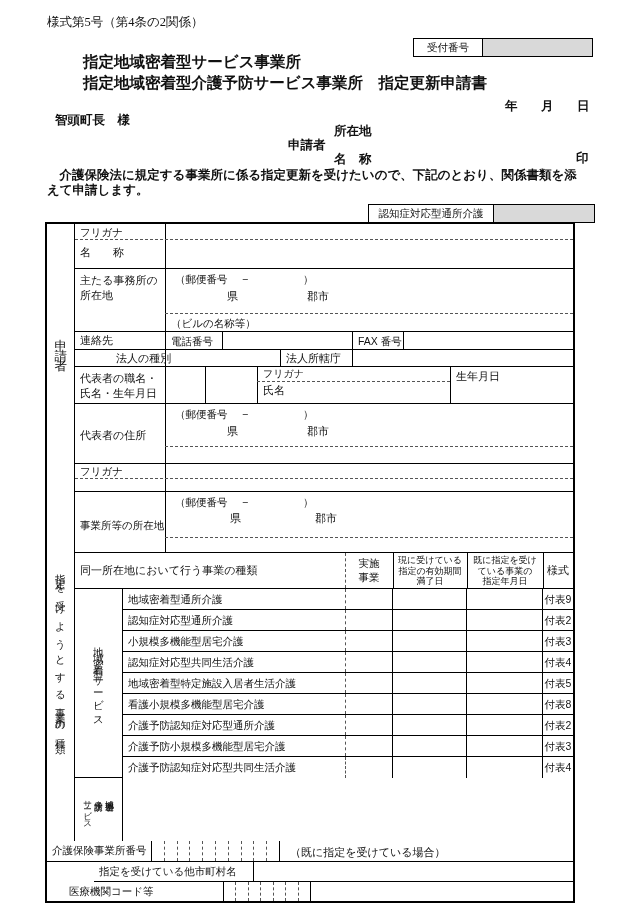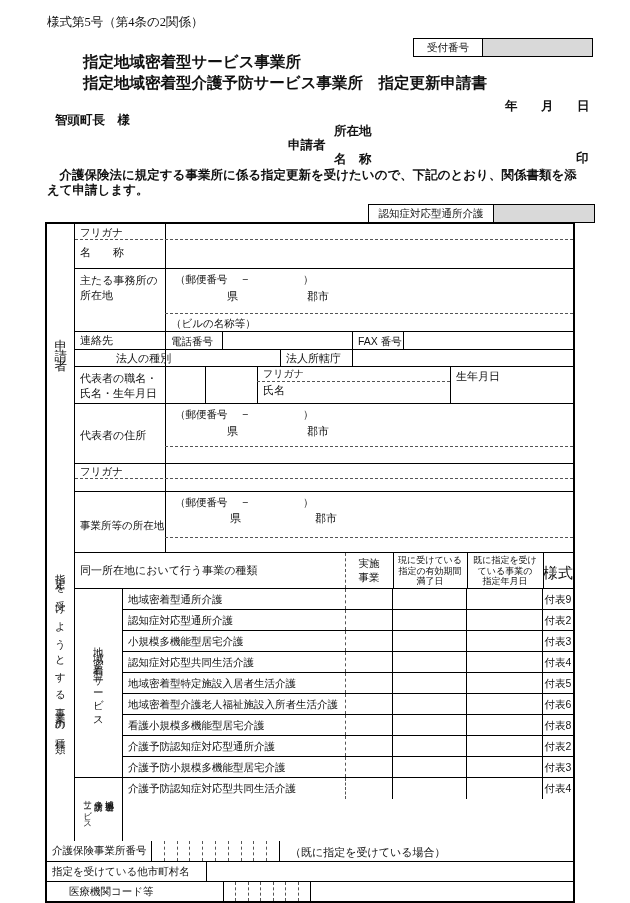--- a/index.html
+++ b/index.html
@@ -177,21 +177,21 @@
           <div class="vl" style="left:468px;"></div>
           <span class="t" style="left:5px;top:11px;">同一所在地において行う事業の種類</span>
           <div class="t ctr" style="left:270px;top:4px;width:48px;font-size:10.5px;line-height:13.5px;">実施
 事業</div>
           <div class="t ctr" style="left:318px;top:2px;width:74px;font-size:9px;line-height:10.5px;">現に受けている
 指定の有効期間
 満了日</div>
           <div class="t ctr" style="left:392px;top:2px;width:76px;font-size:9px;line-height:10.5px;">既に指定を受け
 ている事業の
 指定年月日</div>
-          <div class="t ctr" style="left:468px;top:11px;width:30px;font-size:15px;">様式</div>
+          <div class="t ctr" style="left:468px;top:11px;width:30px;font-size:11px;">様式</div>
         </div>
 
         <div class="cbody">
           <div class="cgroups">
             <div class="gcell g1">
               <span class="vtext" style="font-size:10.5px;letter-spacing:6px;">地域密着型サービス</span>
             </div>
             <div class="gcell g2">
               <span class="vtext" style="font-size:8.5px;line-height:11px;letter-spacing:0.5px;">地域密着型
 介護予防
@@ -228,27 +228,20 @@
                 <div class="sform">付表4</div>
               </div>
             <div class="srow">
                 <div class="sname">地域密着型特定施設入居者生活介護</div>
                 <div class="scell imp"></div>
                 <div class="scell c1"></div>
                 <div class="scell c2"></div>
                 <div class="sform">付表5</div>
               </div>
             <div class="srow">
-                <div class="sname">地域密着型介護老人福祉施設入所者生活介護</div>
-                <div class="scell imp"></div>
-                <div class="scell c1"></div>
-                <div class="scell c2"></div>
-                <div class="sform">付表6</div>
-              </div>
-            <div class="srow">
                 <div class="sname">看護小規模多機能型居宅介護</div>
                 <div class="scell imp"></div>
                 <div class="scell c1"></div>
                 <div class="scell c2"></div>
                 <div class="sform">付表8</div>
               </div>
             <div class="srow">
                 <div class="sname">介護予防認知症対応型通所介護</div>
                 <div class="scell imp"></div>
                 <div class="scell c1"></div>
@@ -283,21 +276,21 @@
           <div class="ncell"></div>
           <div class="ncell"></div>
           <div class="ncell"></div>
           <div class="ncell"></div>
           <div class="ncell"></div>
           <div class="ncell"></div>
           <div class="ncell"></div>
       </div>
       <div style="flex:1;padding:3.5px 0 0 10px;font-size:11px;white-space:pre;">（既に指定を受けている場合）</div>
     </div>
-    <div class="drow" style="height:20px;">
+    <div class="drow" style="height:20px;margin-left:47px;">
       <div class="dlabel" style="width:160px;">指定を受けている他市町村名</div>
       <div style="flex:1;"></div>
     </div>
     <div class="drow" style="height:19px;border-bottom:none;margin-left:17px;">
       <div class="dlabel" style="width:160px;">医療機関コード等</div>
       <div class="nbox" style="width:87px;">
         <div class="ncell"></div>
           <div class="ncell"></div>
           <div class="ncell"></div>
           <div class="ncell"></div>

